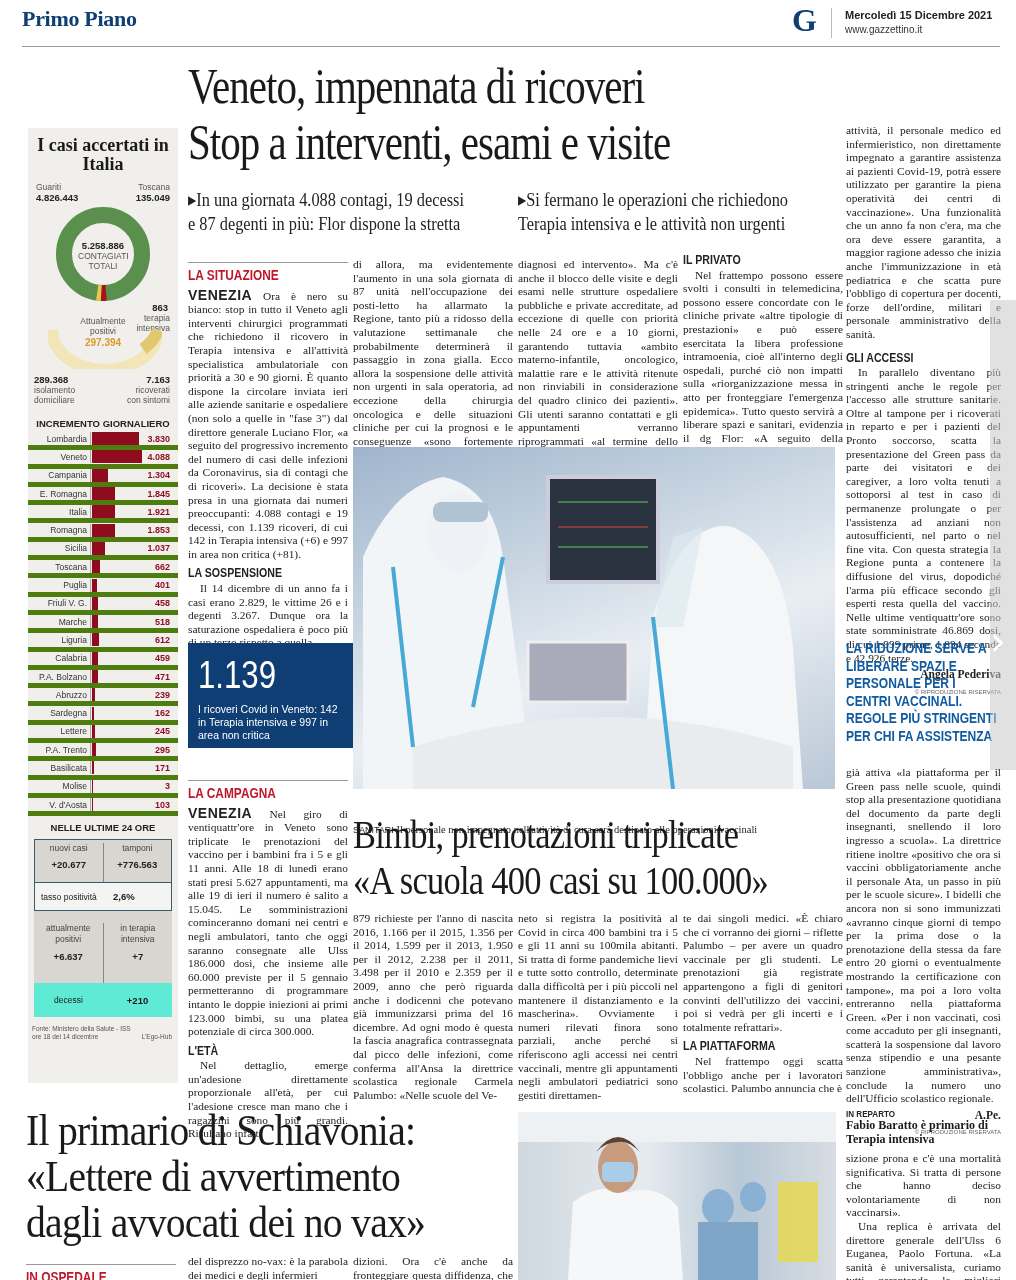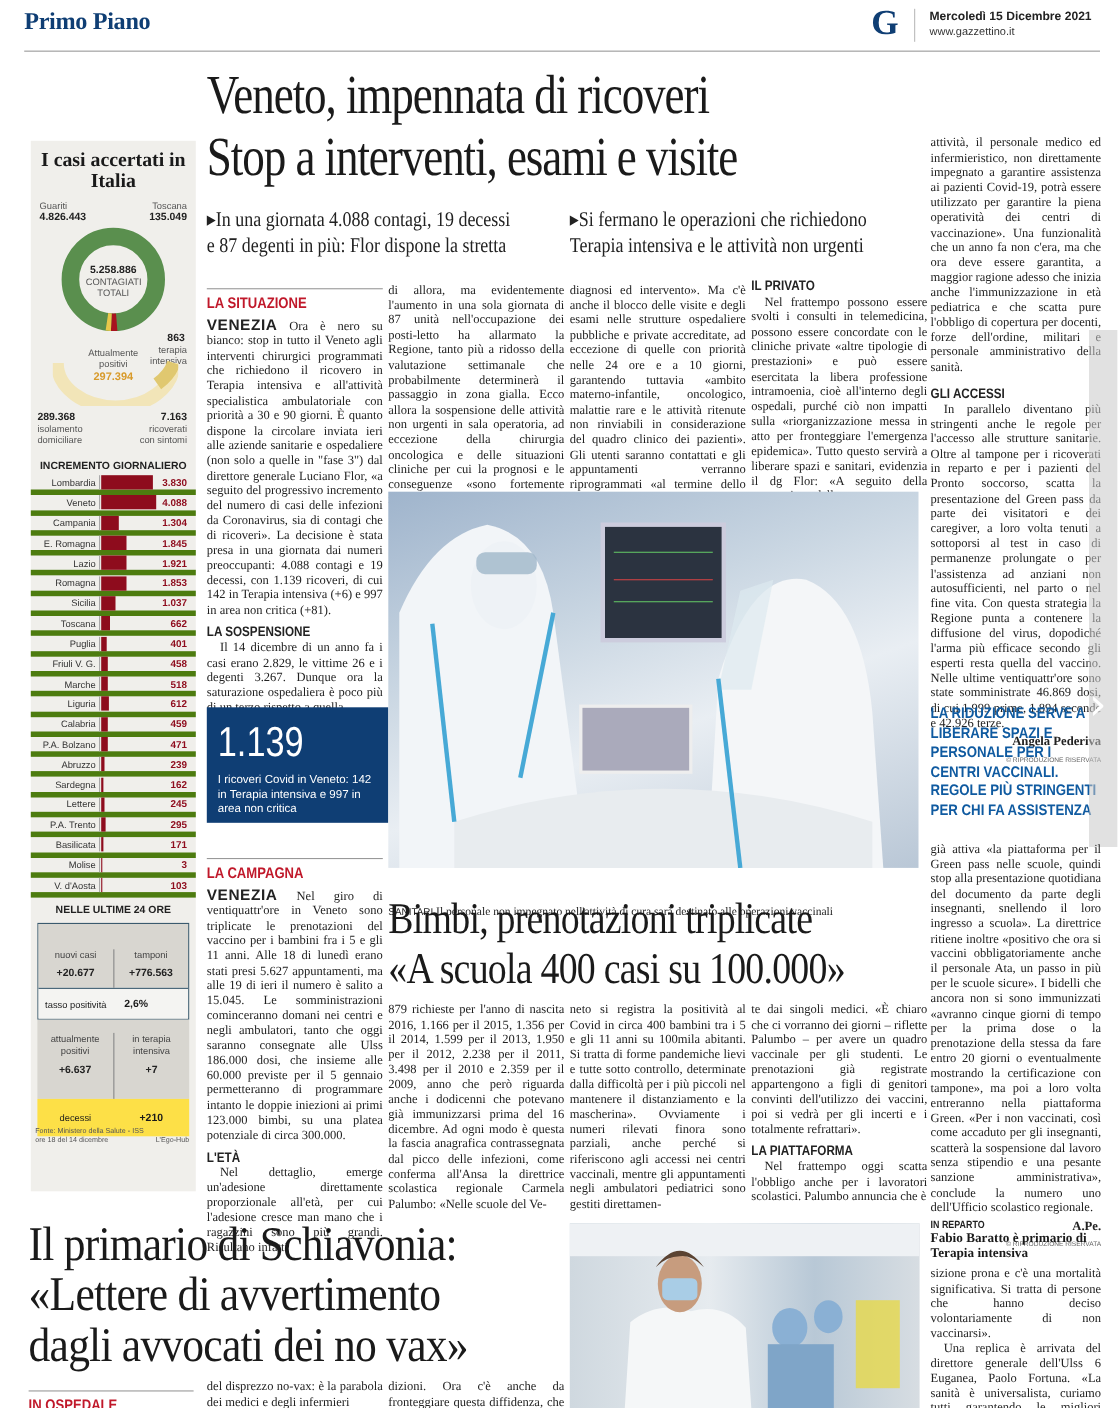--- a/index.html
+++ b/index.html
@@ -125,21 +125,21 @@
         <span class="rval">1.304</span>
       </div>
       <div class="bar-row">
         <span class="rname">E. Romagna</span>
         <span class="rbar-wrap">
           <div class="rbar" style="width:22.566046966731896px"></div>
         </span>
         <span class="rval">1.845</span>
       </div>
       <div class="bar-row">
-        <span class="rname">Lazio</span>
+        <span class="rname">Italia</span>
         <span class="rbar-wrap">
           <div class="rbar" style="width:23.49559686888454px"></div>
         </span>
         <span class="rval">1.921</span>
       </div>
       <div class="bar-row">
         <span class="rname">Romagna</span>
         <span class="rbar-wrap">
           <div class="rbar" style="width:22.663894324853228px"></div>
         </span>
@@ -246,34 +246,34 @@
       <div class="bar-row">
         <span class="rname">V. d'Aosta</span>
         <span class="rbar-wrap">
           <div class="rbar" style="width:1.259784735812133px"></div>
         </span>
         <span class="rval">103</span>
       </div>
     </div>
   <div class="sec-title" style="margin-top:6px">NELLE ULTIME 24 ORE</div>
   <div style="margin:6px 6px 0;border:1.5px solid #3a5a6e">
-    <div class="stat-box" style="display:flex;height:58px;padding-top:23px">
+    <div class="stat-box" style="display:flex;height:42px;padding-top:3px">
       <div style="flex:1;border-right:1px solid #888"><span>nuovi casi</span><b>+20.677</b></div>
       <div style="flex:1"><span>tamponi</span><b>+776.563</b></div>
     </div>
     <div style="display:flex;height:28px;align-items:center;background:#f4f4f2;font-family:'Liberation Sans',sans-serif;font-size:8.5px;border-top:1.5px solid #3a5a6e">
       <span style="flex:1;padding-left:6px">tasso positività</span>
       <b style="flex:0 0 58px;font-size:9.5px">2,6%</b>
     </div>
   </div>
   <div class="stat-box" style="display:flex;height:72px;margin:0 6px;padding-top:12px">
     <div style="flex:1;border-right:1px solid #888;line-height:11px"><span>attualmente positivi</span><b>+6.637</b></div>
     <div style="flex:1;line-height:11px"><span>in terapia intensiva</span><b>+7</b></div>
   </div>
-  <div style="display:flex;height:34px;margin:0 6px;background:#fde047;align-items:center;font-family:'Liberation Sans',sans-serif;font-size:8.5px;text-align:center">
+  <div style="display:flex;height:34px;margin:0 6px;background:#5eead4;align-items:center;font-family:'Liberation Sans',sans-serif;font-size:8.5px;text-align:center">
     <span style="flex:1">decessi</span>
     <b style="flex:1;font-size:9.5px">+210</b>
   </div>
   <div class="abs" style="left:4px;top:897px;width:100px;font-family:'Liberation Sans',sans-serif;font-size:6.5px;color:#555;line-height:8px">Fonte: Ministero della Salute - ISS ore 18 del 14 dicembre</div>
   <div class="abs" style="right:6px;top:905px;font-family:'Liberation Sans',sans-serif;font-size:6.5px;color:#555">L'Ego-Hub</div>
 </div>
 
 <div class="abs col" style="left:188px;top:262px;width:160px">
   <div class="kicker-line">
       <span class="kicker">LA SITUAZIONE</span>

